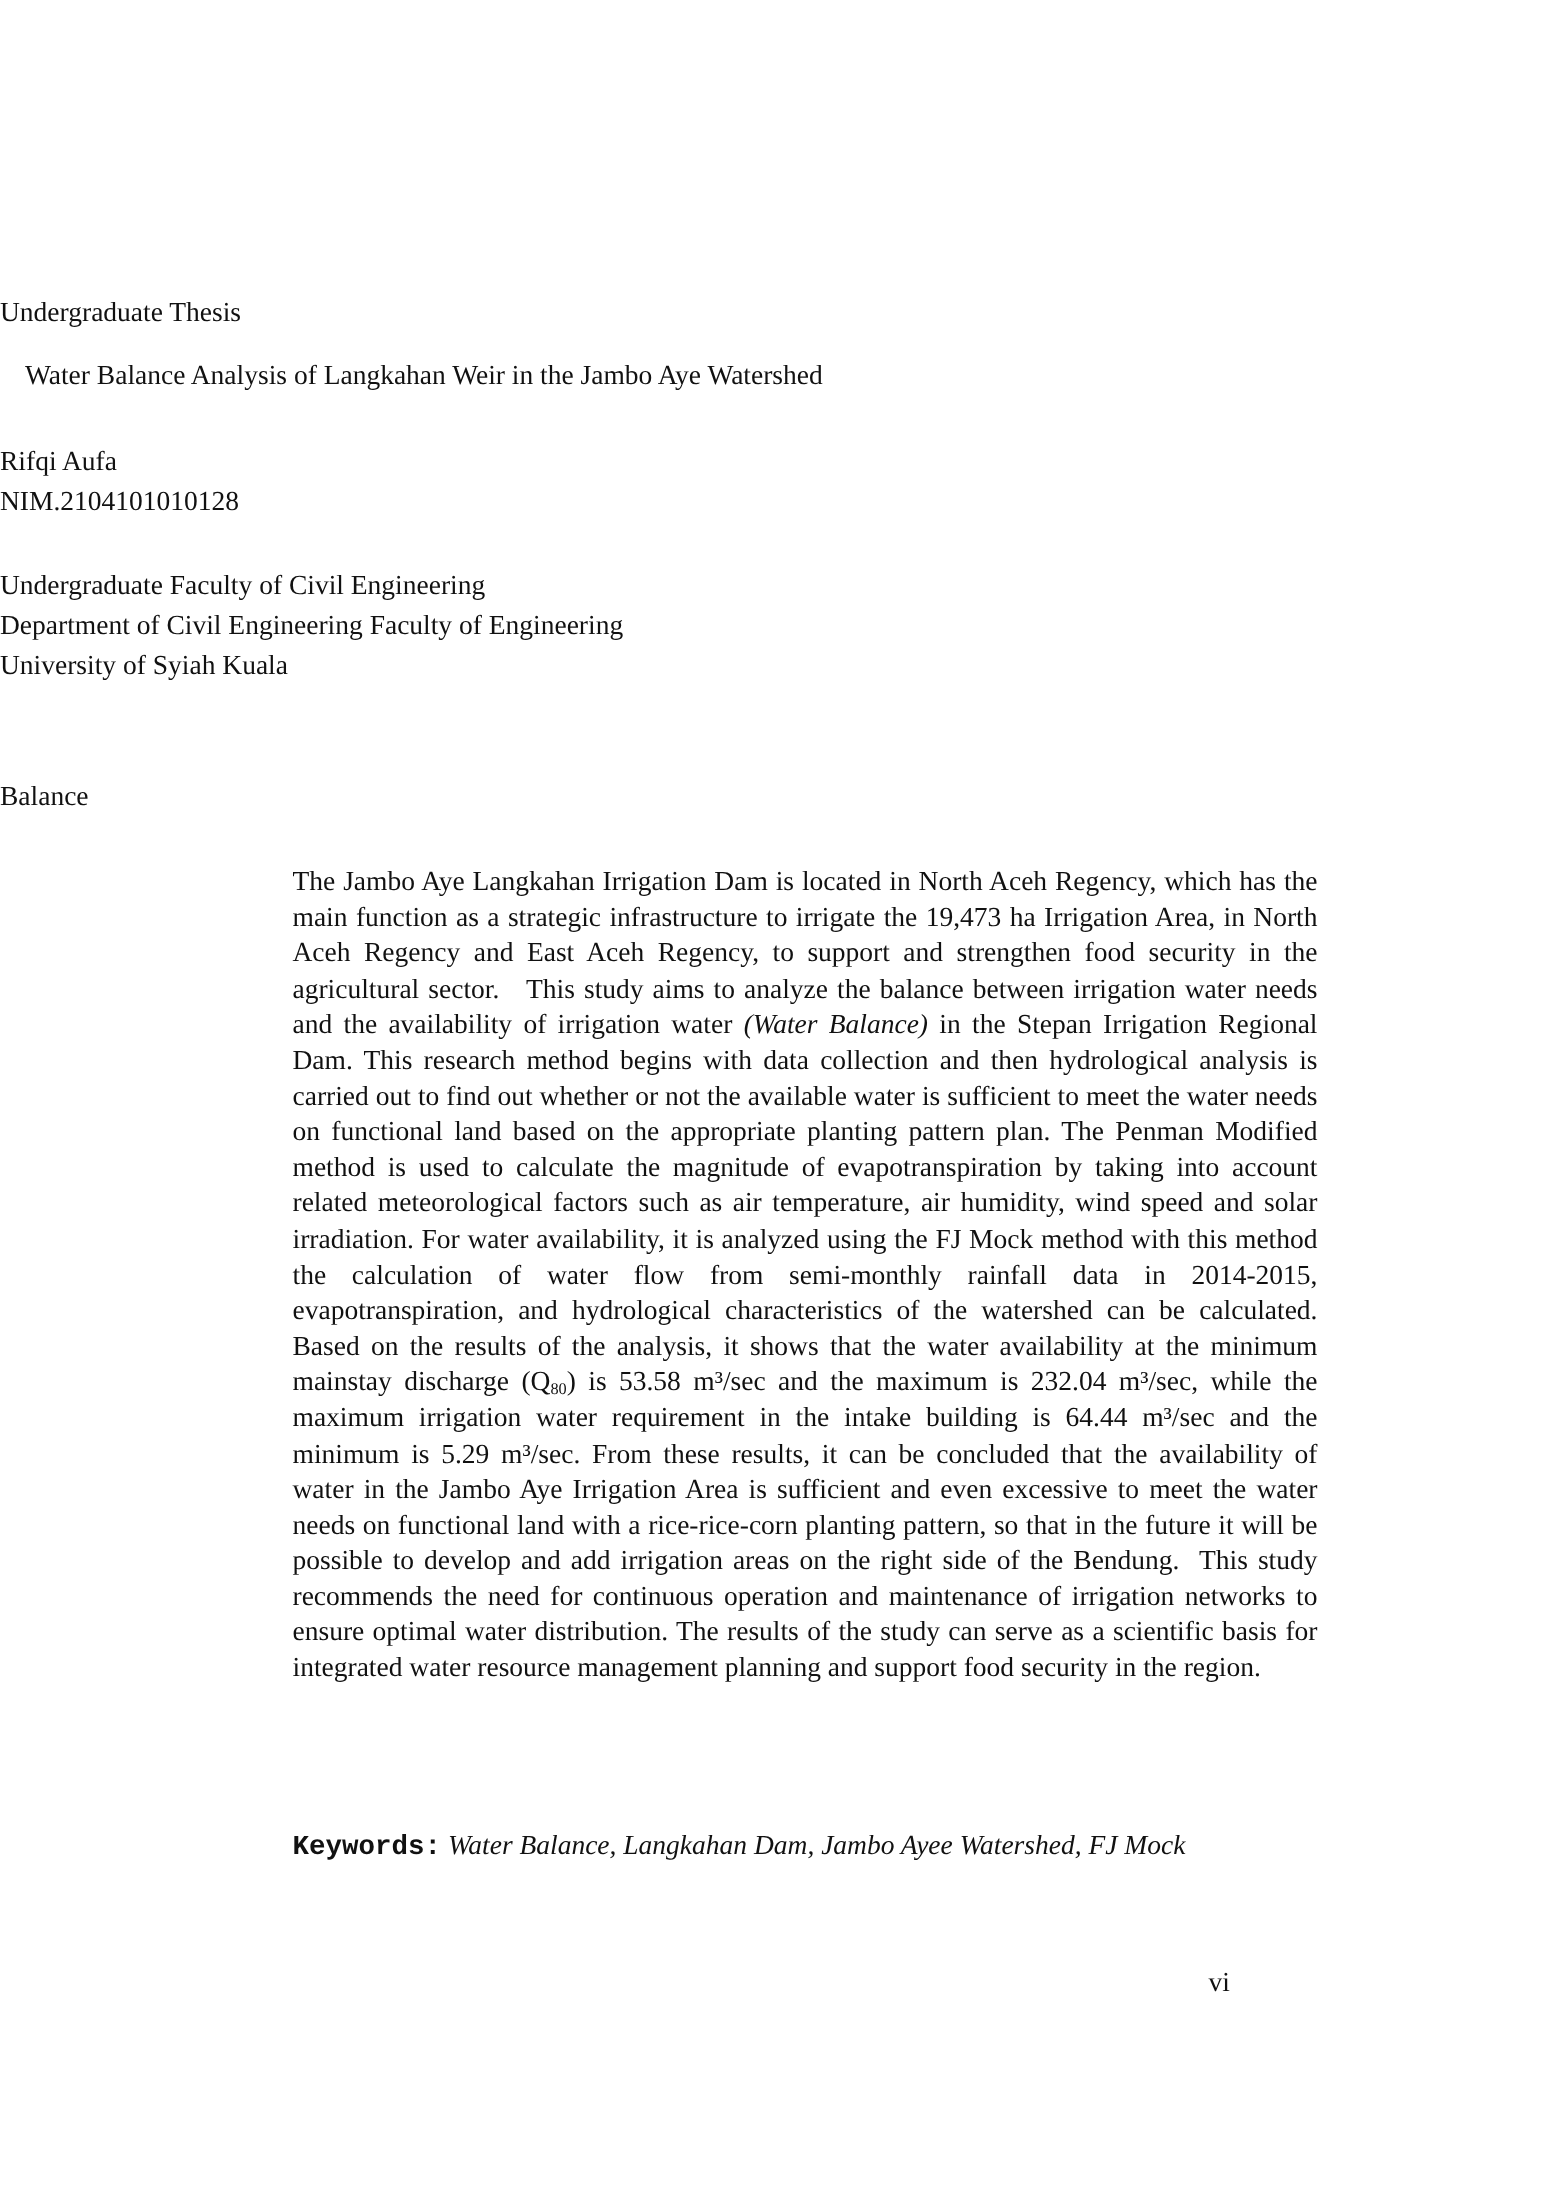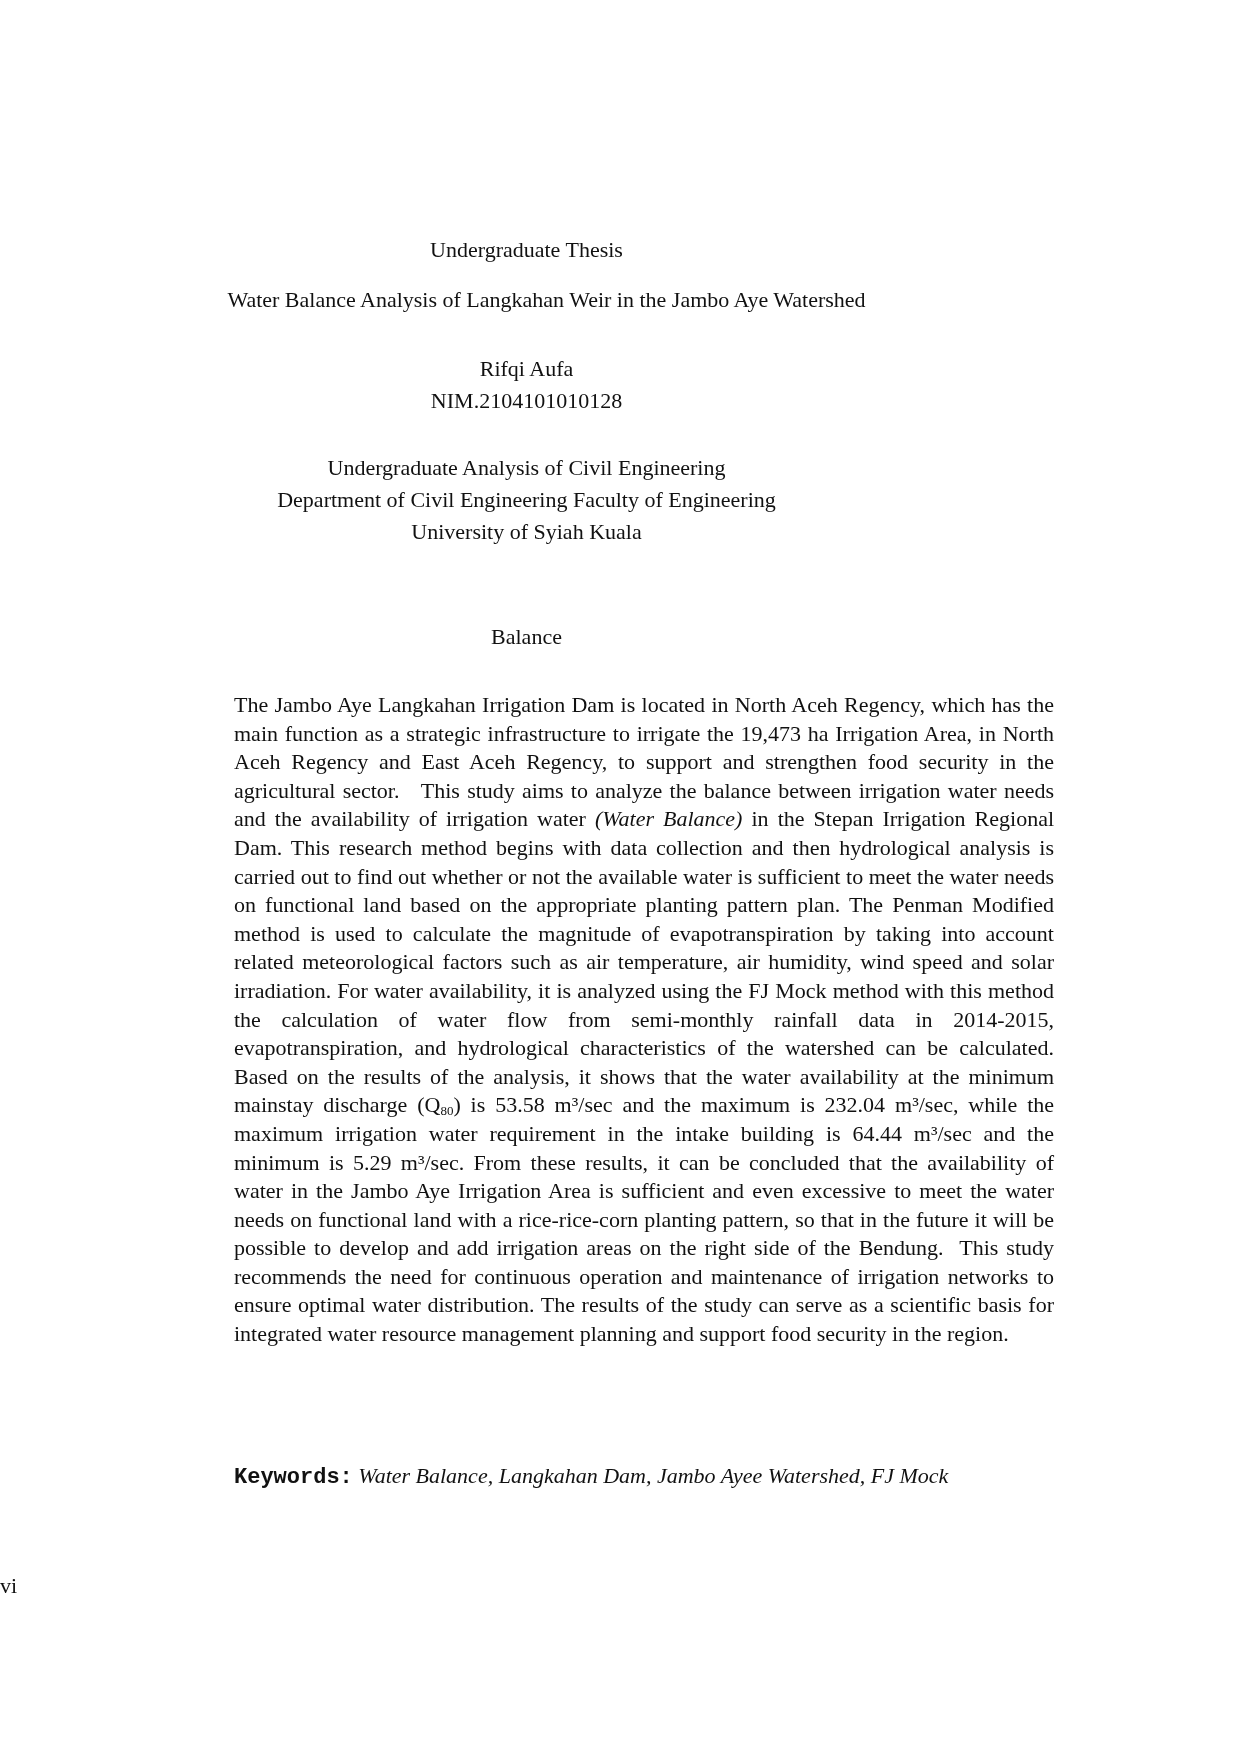--- a/index.html
+++ b/index.html
@@ -1,35 +1,35 @@
 <!DOCTYPE html>
 <html><head>
   <meta charset="utf-8">
   <style>
     html, body { margin: 0; padding: 0; background: #ffffff; }
     body { width: 1241px; height: 1754px; position: relative; overflow: hidden;
            font-family: "Liberation Serif", "DejaVu Serif", serif; color: #111; }
-    .c { position: absolute; left: 0; width: 1053px; text-align: center; font-size: 22px; line-height: 28px; }
+    .c { position: absolute; left: 0; width: 1053px; font-size: 22px; line-height: 28px; }
     .abstract-body { position: absolute; left: 234px; width: 820px; top: 691px;
                      font-size: 22px; line-height: 28.6px; text-align: justify; }
     .abstract-body em { }
     .kw { position: absolute; left: 234px; top: 1462px; font-size: 22px; line-height: 28px; }
     .kw b { font-weight: bold; font-family: Liberation Mono, monospace; }
     .kw i { font-style: italic; }
-    .pg { position: absolute; left: 0; width: 984px; text-align: left; top: 1573px; font-size: 22px; }
+    .pg { position: absolute; left: 0; width: 984px; text-align: right; top: 1573px; font-size: 22px; }
     sub { font-size: 13px; vertical-align: -3px; line-height: 0; }
   </style>
 </head>
 <body>
 
 <div class="c" style="top:236px;">Undergraduate Thesis</div>
 <div class="c" style="top:286px;padding-left:20px;">Water Balance Analysis of Langkahan Weir in the Jambo Aye Watershed</div>
 <div class="c" style="top:355px;">Rifqi Aufa</div>
 <div class="c" style="top:387px;">NIM.2104101010128</div>
-<div class="c" style="top:454px;">Undergraduate Analysis of Civil Engineering</div>
+<div class="c" style="top:454px;">Undergraduate Faculty of Civil Engineering</div>
 <div class="c" style="top:486px;">Department of Civil Engineering Faculty of Engineering</div>
 <div class="c" style="top:518px;">University of Syiah Kuala</div>
 
 <div class="c" style="top:623px;">Balance</div>
 
 <div class="abstract-body"><span>The Jambo Aye Langkahan Irrigation Dam is located in North Aceh Regency, which has the main function as a strategic infrastructure to irrigate the 19,473 ha Irrigation Area, in North Aceh Regency and East Aceh Regency, to support and strengthen food security in the agricultural sector.&nbsp;&nbsp; This study aims to analyze the balance between irrigation water needs and the availability of irrigation water </span><em>(Water Balance)</em><span> in the Stepan Irrigation Regional Dam. This research method begins with data collection and then hydrological analysis is carried out to find out whether or not the available water is sufficient to meet the water needs on functional land based on the appropriate planting pattern plan. The Penman Modified method is used to calculate the magnitude of evapotranspiration by taking into account related meteorological factors such as air temperature, air humidity, wind speed and solar irradiation. For water availability, it is analyzed using the FJ Mock method with this method the calculation of water flow from semi-monthly rainfall data in 2014-2015, evapotranspiration, and hydrological characteristics of the watershed can be calculated. Based on the results of the analysis, it shows that the water availability at the minimum mainstay discharge (Q</span><sub>80</sub><span>) is 53.58 m³/sec and the maximum is 232.04 m³/sec, while the maximum irrigation water requirement in the intake building is 64.44 m³/sec and the minimum is 5.29 m³/sec. From these results, it can be concluded that the availability of water in the Jambo Aye Irrigation Area is sufficient and even excessive to meet the water needs on functional land with a rice-rice-corn planting pattern, so that in the future it will be possible to develop and add irrigation areas on the right side of the Bendung.&nbsp; This study recommends the need for continuous operation and maintenance of irrigation networks to ensure optimal water distribution. The results of the study can serve as a scientific basis for integrated water resource management planning and support food security in the region.</span></div>
 
 <div class="kw"><b>Keywords:</b> <i>Water Balance, Langkahan Dam, Jambo Ayee Watershed, FJ Mock</i></div>
 
 <div class="pg">vi</div>

